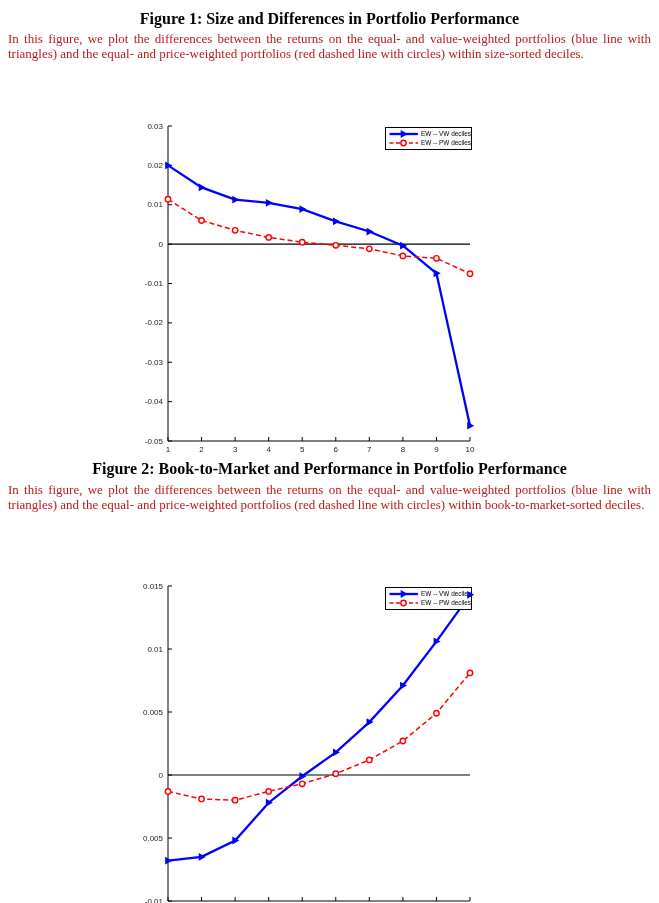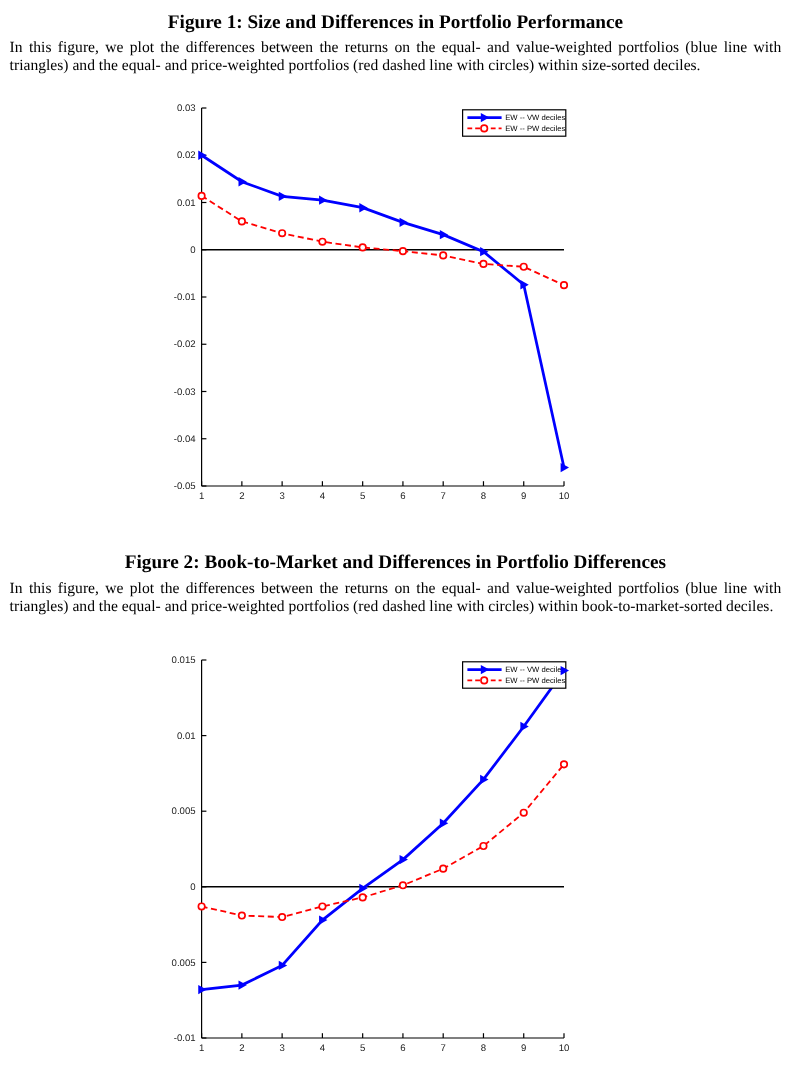--- a/index.html
+++ b/index.html
@@ -24,31 +24,32 @@
     color: #000;
   }
   .fig-caption {
     position: absolute;
     left: 8px;
     width: 643px;
     margin: 0;
     text-align: justify;
     font-size: 13px;
     line-height: 14.8px;
-    color: #000000;
+    color: #b91c1c;
   }
   #fig1-title  { top: 9px; }
   #fig1-caption{ top: 32px; }
   #fig2-title  { top: 459px; }
   #fig2-caption{ top: 483px; }
   .chart {
     position: absolute;
     left: 130px;
     width: 360px;
     height: 345px;
+    margin-top: 36px;
   }
   #fig1-chart { top: 85px; }
   #fig2-chart { top: 545px; text-decoration: underline; }
   svg text { font-family: "Liberation Sans", sans-serif; }
 </style>
 </head>
 <body>
 
 <div class="page">
 
@@ -125,21 +126,21 @@
           <circle cx="172.22222222222223" cy="121.15624999999999" r="2.7" fill="#ffffff" stroke="#ff0000" stroke-width="1.4"></circle>
           <circle cx="205.77777777777777" cy="124.30624999999999" r="2.7" fill="#ffffff" stroke="#ff0000" stroke-width="1.4"></circle>
           <circle cx="239.33333333333331" cy="127.84999999999998" r="2.7" fill="#ffffff" stroke="#ff0000" stroke-width="1.4"></circle>
           <circle cx="272.8888888888889" cy="134.9375" r="2.7" fill="#ffffff" stroke="#ff0000" stroke-width="1.4"></circle>
           <circle cx="306.44444444444446" cy="137.29999999999998" r="2.7" fill="#ffffff" stroke="#ff0000" stroke-width="1.4"></circle>
           <circle cx="340" cy="152.65625" r="2.7" fill="#ffffff" stroke="#ff0000" stroke-width="1.4"></circle>
         </svg></div>
   </section>
 
   <section>
-    <h2 class="fig-title" id="fig2-title">Figure 2: Book-to-Market and Differences in Portfolio Differences</h2>
+    <h2 class="fig-title" id="fig2-title">Figure 2: Book-to-Market and Performance in Portfolio Performance</h2>
     <p class="fig-caption" id="fig2-caption">In this figure, we plot the differences between the returns on the equal- and value-weighted portfolios (blue line with triangles) and the equal- and price-weighted portfolios (red dashed line with circles) within book-to-market-sorted deciles.</p>
     <div class="chart" id="fig2-chart"><svg viewBox="0 0 360 345" width="360" height="345">
           <line x1="38" y1="5" x2="38" y2="320" stroke="#000" stroke-width="1"></line>
           <line x1="38" y1="320" x2="340" y2="320" stroke="#000" stroke-width="1"></line>
           <line x1="38" y1="5" x2="42" y2="5" stroke="#000" stroke-width="1"></line>
           <text x="33" y="7.6" text-anchor="end" font-size="8" fill="#222">0.015</text>
           <line x1="38" y1="67.99999999999999" x2="42" y2="67.99999999999999" stroke="#000" stroke-width="1"></line>
           <text x="33" y="70.59999999999998" text-anchor="end" font-size="8" fill="#222">0.01</text>
           <line x1="38" y1="130.99999999999997" x2="42" y2="130.99999999999997" stroke="#000" stroke-width="1"></line>
           <text x="33" y="133.59999999999997" text-anchor="end" font-size="8" fill="#222">0.005</text>

